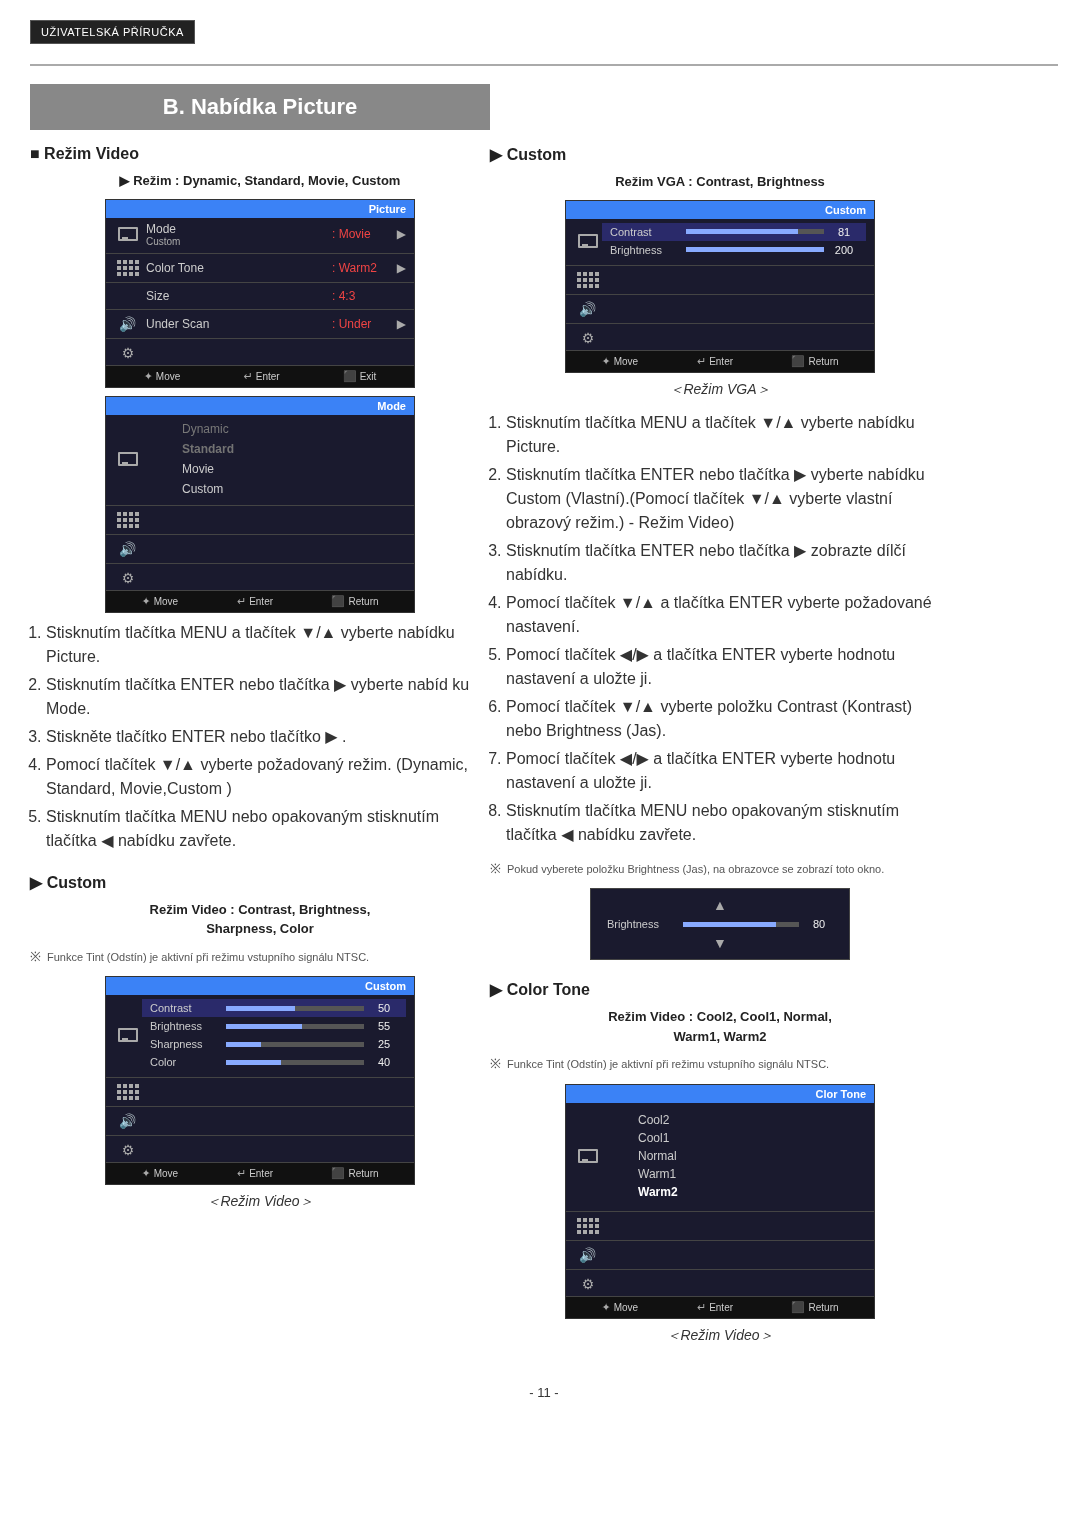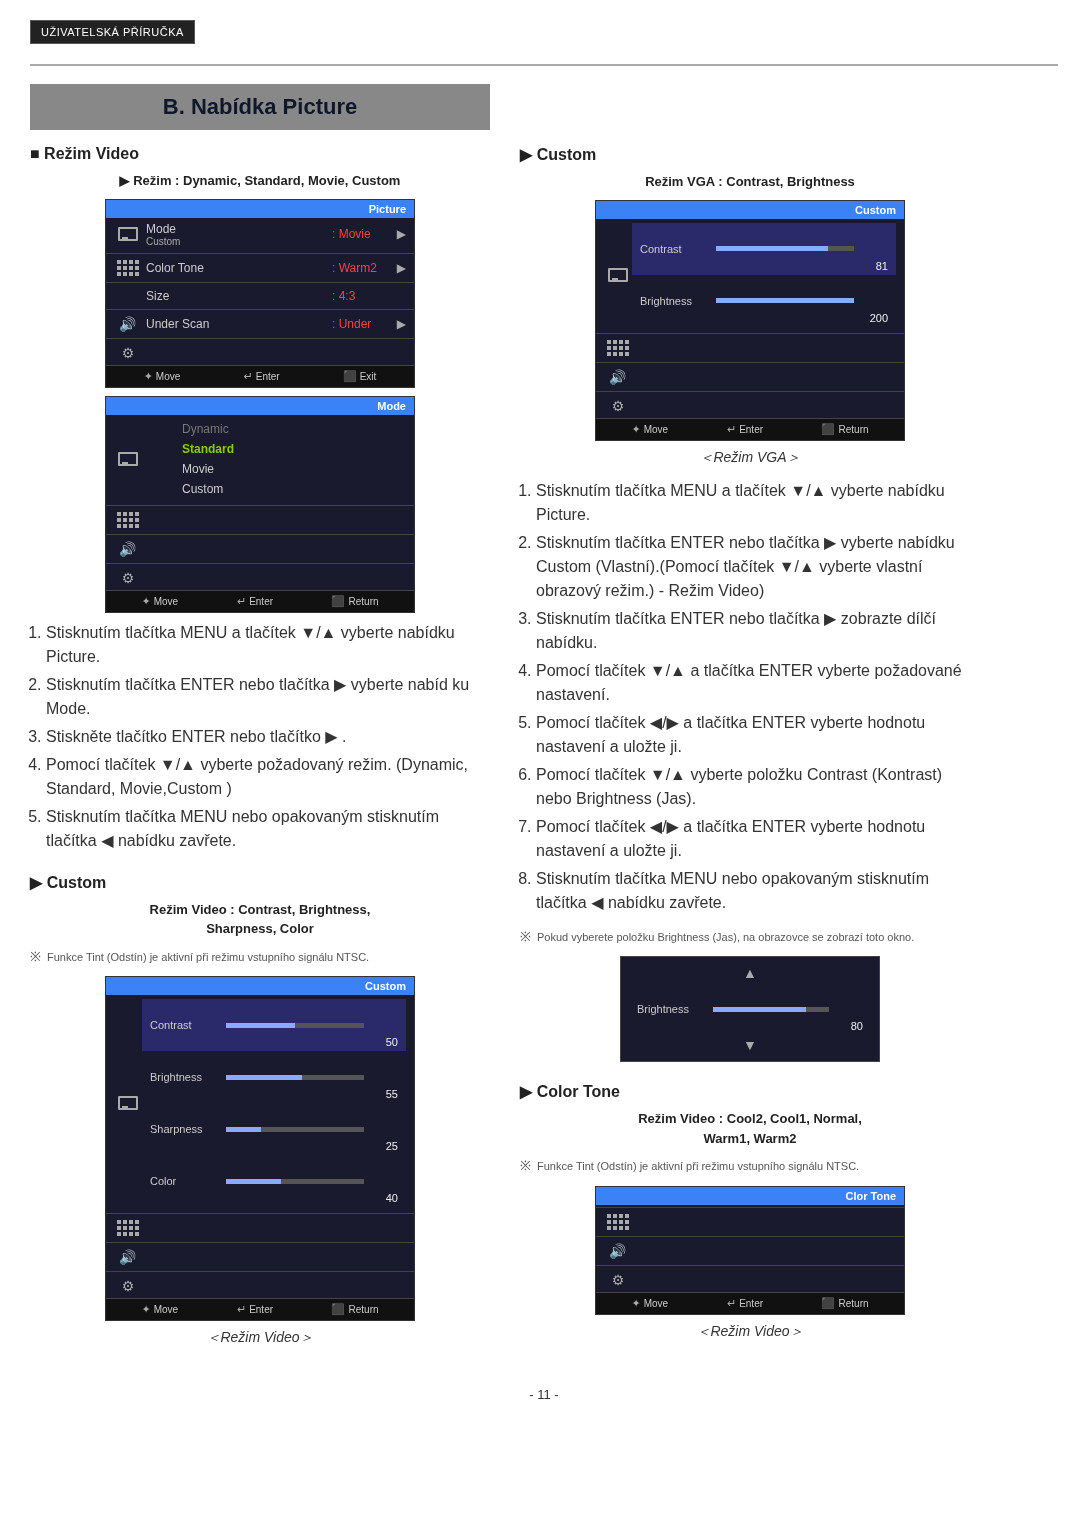--- a/index.html
+++ b/index.html
@@ -27,33 +27,32 @@
       padding: 5px 10px;
       margin-bottom: 20px;
       display: inline-block;
       border: 1px solid #555;
       letter-spacing: 0.5px;
     }
 
     
     .main-title {
       background: #888;
-      color: #0f172a;
+      color: #ffffff;
       font-size: 22px;
       font-weight: bold;
       text-align: center;
       padding: 10px 20px;
       margin-bottom: 15px;
       width: 460px;
     }
 
     
     .two-col {
       display: flex;
-      gap: 30px;
     }
 
     .col-left {
       width: 460px;
       flex-shrink: 0;
     }
 
     .col-right {
       width: 460px;
       flex-shrink: 0;
@@ -196,21 +195,21 @@
       display: block;
     }
 
     
     .mode-list-item {
       padding: 3px 8px 3px 36px;
       color: #ccc;
       font-size: 12px;
     }
     .mode-list-item.active {
-      color: #84cc16;
+      color: #737373;
       font-weight: bold;
     }
     .mode-list-item.dimmed {
       color: #777;
     }
 
     
     .bar-row {
       display: flex;
       align-items: center;
@@ -227,24 +226,23 @@
       height: 5px;
       background: #555;
       position: relative;
     }
     .bar-row .bar-fill {
       height: 100%;
       background: #8af;
     }
     .bar-row .bar-value {
       width: 28px;
-      text-align: right;
+      text-align: center;
       font-size: 11px;
       color: #eee;
-      margin-top: 34px;
     }
 
     
     .sep {
       height: 1px;
       background: #444;
       margin: 2px 0;
     }
 
     
@@ -740,20 +738,34 @@
         <div class="subsection-heading">Režim Video : Cool2, Cool1, Normal,<br>Warm1, Warm2</div>
 
         <p class="note-text">
           <span class="note-sym">※</span>
           <span>Funkce Tint (Odstín) je aktivní při režimu vstupního signálu NTSC.</span>
         </p>
 
         <div class="menu-box">
           <div class="menu-title-bar">Clor Tone</div>
 
+          <div class="menu-row">
+            <div class="icon-cell">
+              <div class="icon-picture"></div>
+            </div>
+            <div style="flex:1;">
+              <div class="color-tone-list">
+                <div class="ct-item">Cool2</div>
+                <div class="ct-item">Cool1</div>
+                <div class="ct-item">Normal</div>
+                <div class="ct-item">Warm1</div>
+                <div class="ct-item active">Warm2</div>
+              </div>
+            </div>
+          </div>
           <div class="sep"></div>
           <div class="menu-row">
             <div class="icon-cell">
               <div class="icon-grid">
                 <span></span>
                   <span></span>
                   <span></span>
                   <span></span>
                 <span></span>
                   <span></span>

